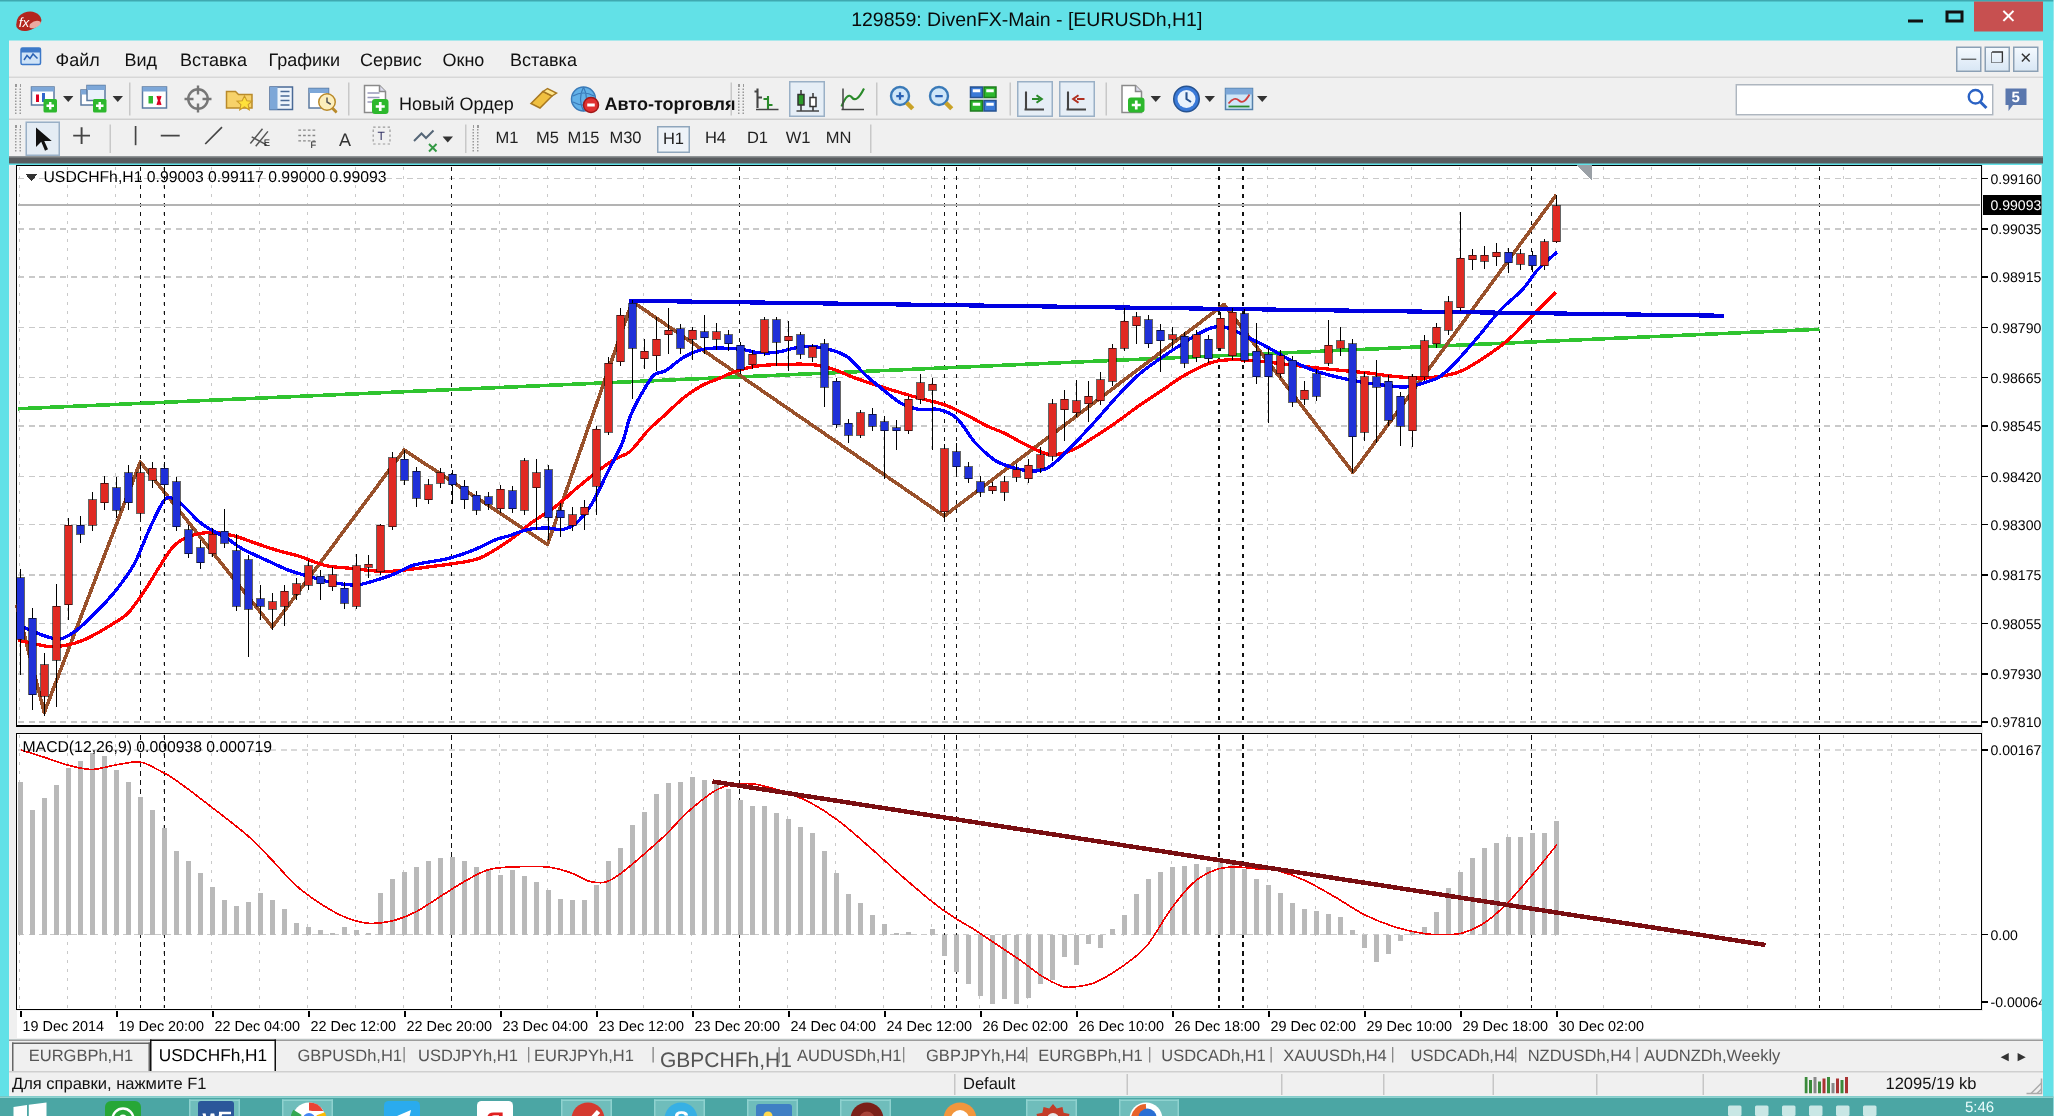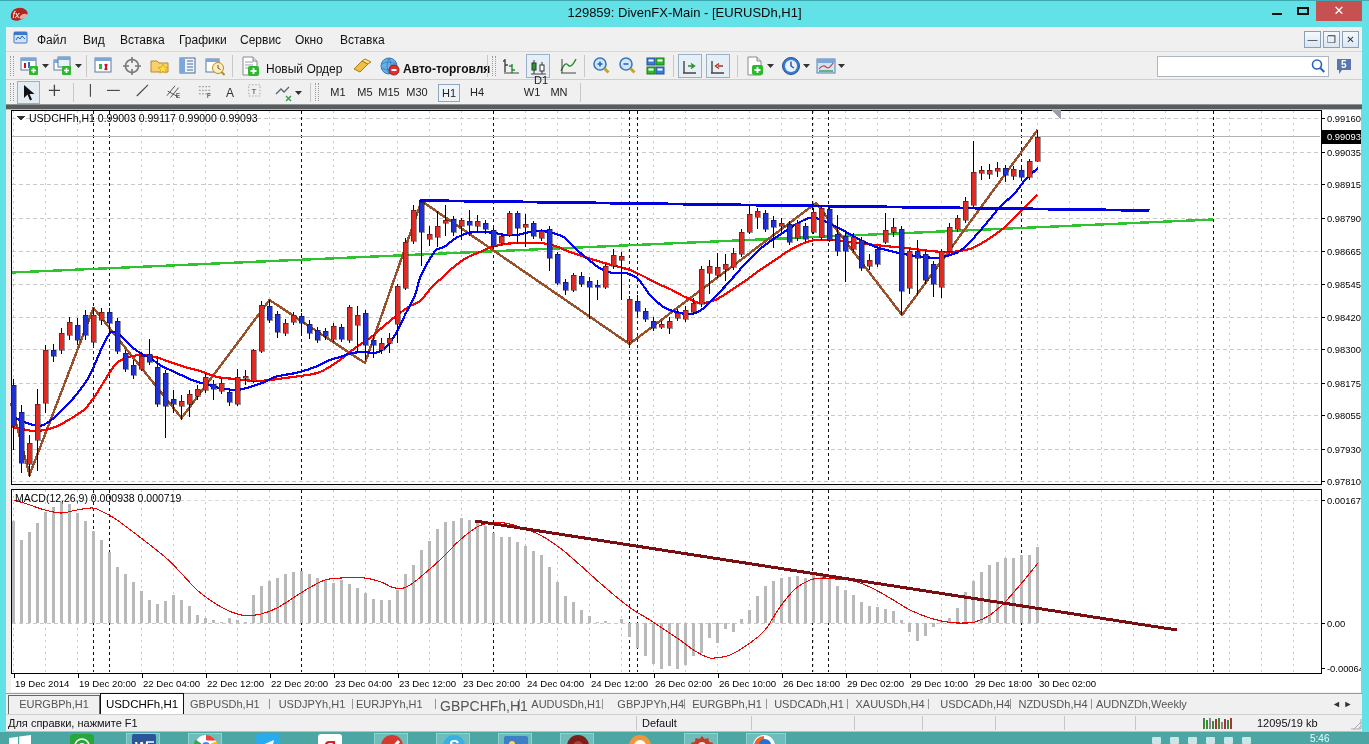--- a/index.html
+++ b/index.html
@@ -244,21 +244,21 @@
     <path d="M0 2 l7 0 l-3.5 4 z" fill="#333"></path>
   </svg>
 <div class="abs tsep" style="left:310px;top:83px;height:19px"></div>
 <div class="abs grip" style="left:315px;top:83px;height:18px"></div>
 <div class="abs tfbtn" style="left:327px;top:84px;width:22px;height:18px;line-height:17px;">M1</div>
 <div class="abs tfbtn" style="left:354px;top:84px;width:22px;height:18px;line-height:17px;">M5</div>
 <div class="abs tfbtn" style="left:378px;top:84px;width:22px;height:18px;line-height:17px;text-align:center;">M15</div>
 <div class="abs tfbtn" style="left:406px;top:84px;width:22px;height:18px;line-height:17px;">M30</div>
 <div class="abs tfbtn" style="left:438px;top:84px;width:22px;height:18px;line-height:17px;border:1px solid #8fa6bc;background:#eef3f8;">H1</div>
 <div class="abs tfbtn" style="left:466px;top:84px;width:22px;height:18px;line-height:17px;">H4</div>
-<div class="abs tfbtn" style="left:494px;top:72px;width:22px;height:18px;line-height:17px;margin-left:36px;">D1</div>
+<div class="abs tfbtn" style="left:494px;top:84px;width:22px;height:18px;line-height:17px;">D1</div>
 <div class="abs tfbtn" style="left:521px;top:84px;width:22px;height:18px;line-height:17px;">W1</div>
 <div class="abs tfbtn" style="left:548px;top:84px;width:22px;height:18px;line-height:17px;">MN</div>
 <div class="abs tsep" style="left:580px;top:83px;height:19px"></div>
 <div class="abs darkband"></div>
 <div class="abs" style="left:6px;top:110px;width:1355px;height:583px;background:#f0f0f0"><svg width="1355" height="583" viewBox="6 110 1355 583" shape-rendering="crispEdges" font-family="Liberation Sans, sans-serif">
 <rect x="11" y="110" width="1310" height="374" fill="#ffffff" stroke="#000" stroke-width="1"></rect>
 <rect x="11" y="489" width="1310" height="184" fill="#ffffff" stroke="#000" stroke-width="1"></rect>
 <line x1="12" y1="118.9" x2="1320" y2="118.9" stroke="#c9c9c9" stroke-width="1" stroke-dasharray="4,3"></line>
 <line x1="12" y1="152.5" x2="1320" y2="152.5" stroke="#c9c9c9" stroke-width="1" stroke-dasharray="4,3"></line>
 <line x1="12" y1="184.7" x2="1320" y2="184.7" stroke="#c9c9c9" stroke-width="1" stroke-dasharray="4,3"></line>
@@ -719,21 +719,21 @@
 <line x1="974" y1="674" x2="974" y2="678" stroke="#000" stroke-width="1"></line>
 <text x="975" y="687" font-size="9.6" fill="#000">29 Dec 18:00</text>
 <line x1="1038" y1="674" x2="1038" y2="678" stroke="#000" stroke-width="1"></line>
 <text x="1039" y="687" font-size="9.6" fill="#000">30 Dec 02:00</text>
     </svg></div>
 <div class="abs tabsbar"></div>
 <div class="abs" style="left:8px;top:695px;width:92px;height:19px;border:1px solid #666;border-bottom:none;background:#f0f0f0"></div>
 <div class="abs" style="left:14px;top:698px;width:80px;text-align:center;font-size:11px;color:#555">EURGBPh,H1</div>
 <div class="abs" style="left:100px;top:693px;width:84px;height:21px;border:1px solid #111;border-bottom:none;background:#fff"></div>
 <div class="abs" style="left:102px;top:698px;width:80px;text-align:center;font-size:11.5px;color:#000">USDCHFh,H1</div>
-<div class="abs" style="left:190px;top:698px;width:78px;text-align:left;font-size:11px;color:#555">GBPUSDh,H1</div>
+<div class="abs" style="left:190px;top:698px;width:78px;text-align:right;font-size:11px;color:#555">GBPUSDh,H1</div>
 <div class="abs" style="left:273px;top:698px;width:78px;text-align:center;font-size:11px;color:#555">USDJPYh,H1</div>
 <div class="abs" style="left:356px;top:698px;width:78px;font-size:11px;color:#555">EURJPYh,H1</div>
 <div class="abs" style="left:440px;top:698px;width:78px;text-align:center;font-size:14px;color:#555">GBPCHFh,H1</div>
 <div class="abs" style="left:523px;top:698px;width:78px;text-align:right;font-size:11px;color:#555">AUDUSDh,H1</div>
 <div class="abs" style="left:606px;top:698px;width:78px;text-align:right;font-size:11px;color:#555">GBPJPYh,H4</div>
 <div class="abs" style="left:688px;top:698px;width:78px;text-align:center;font-size:11px;color:#555">EURGBPh,H1</div>
 <div class="abs" style="left:770px;top:698px;width:78px;text-align:center;font-size:11px;color:#555">USDCADh,H1</div>
 <div class="abs" style="left:851px;top:698px;width:78px;text-align:center;font-size:11px;color:#555">XAUUSDh,H4</div>
 <div class="abs" style="left:932px;top:698px;width:78px;text-align:right;font-size:11px;color:#555">USDCADh,H4</div>
 <div class="abs" style="left:1014px;top:698px;width:78px;text-align:center;font-size:11px;color:#555">NZDUSDh,H4</div>

